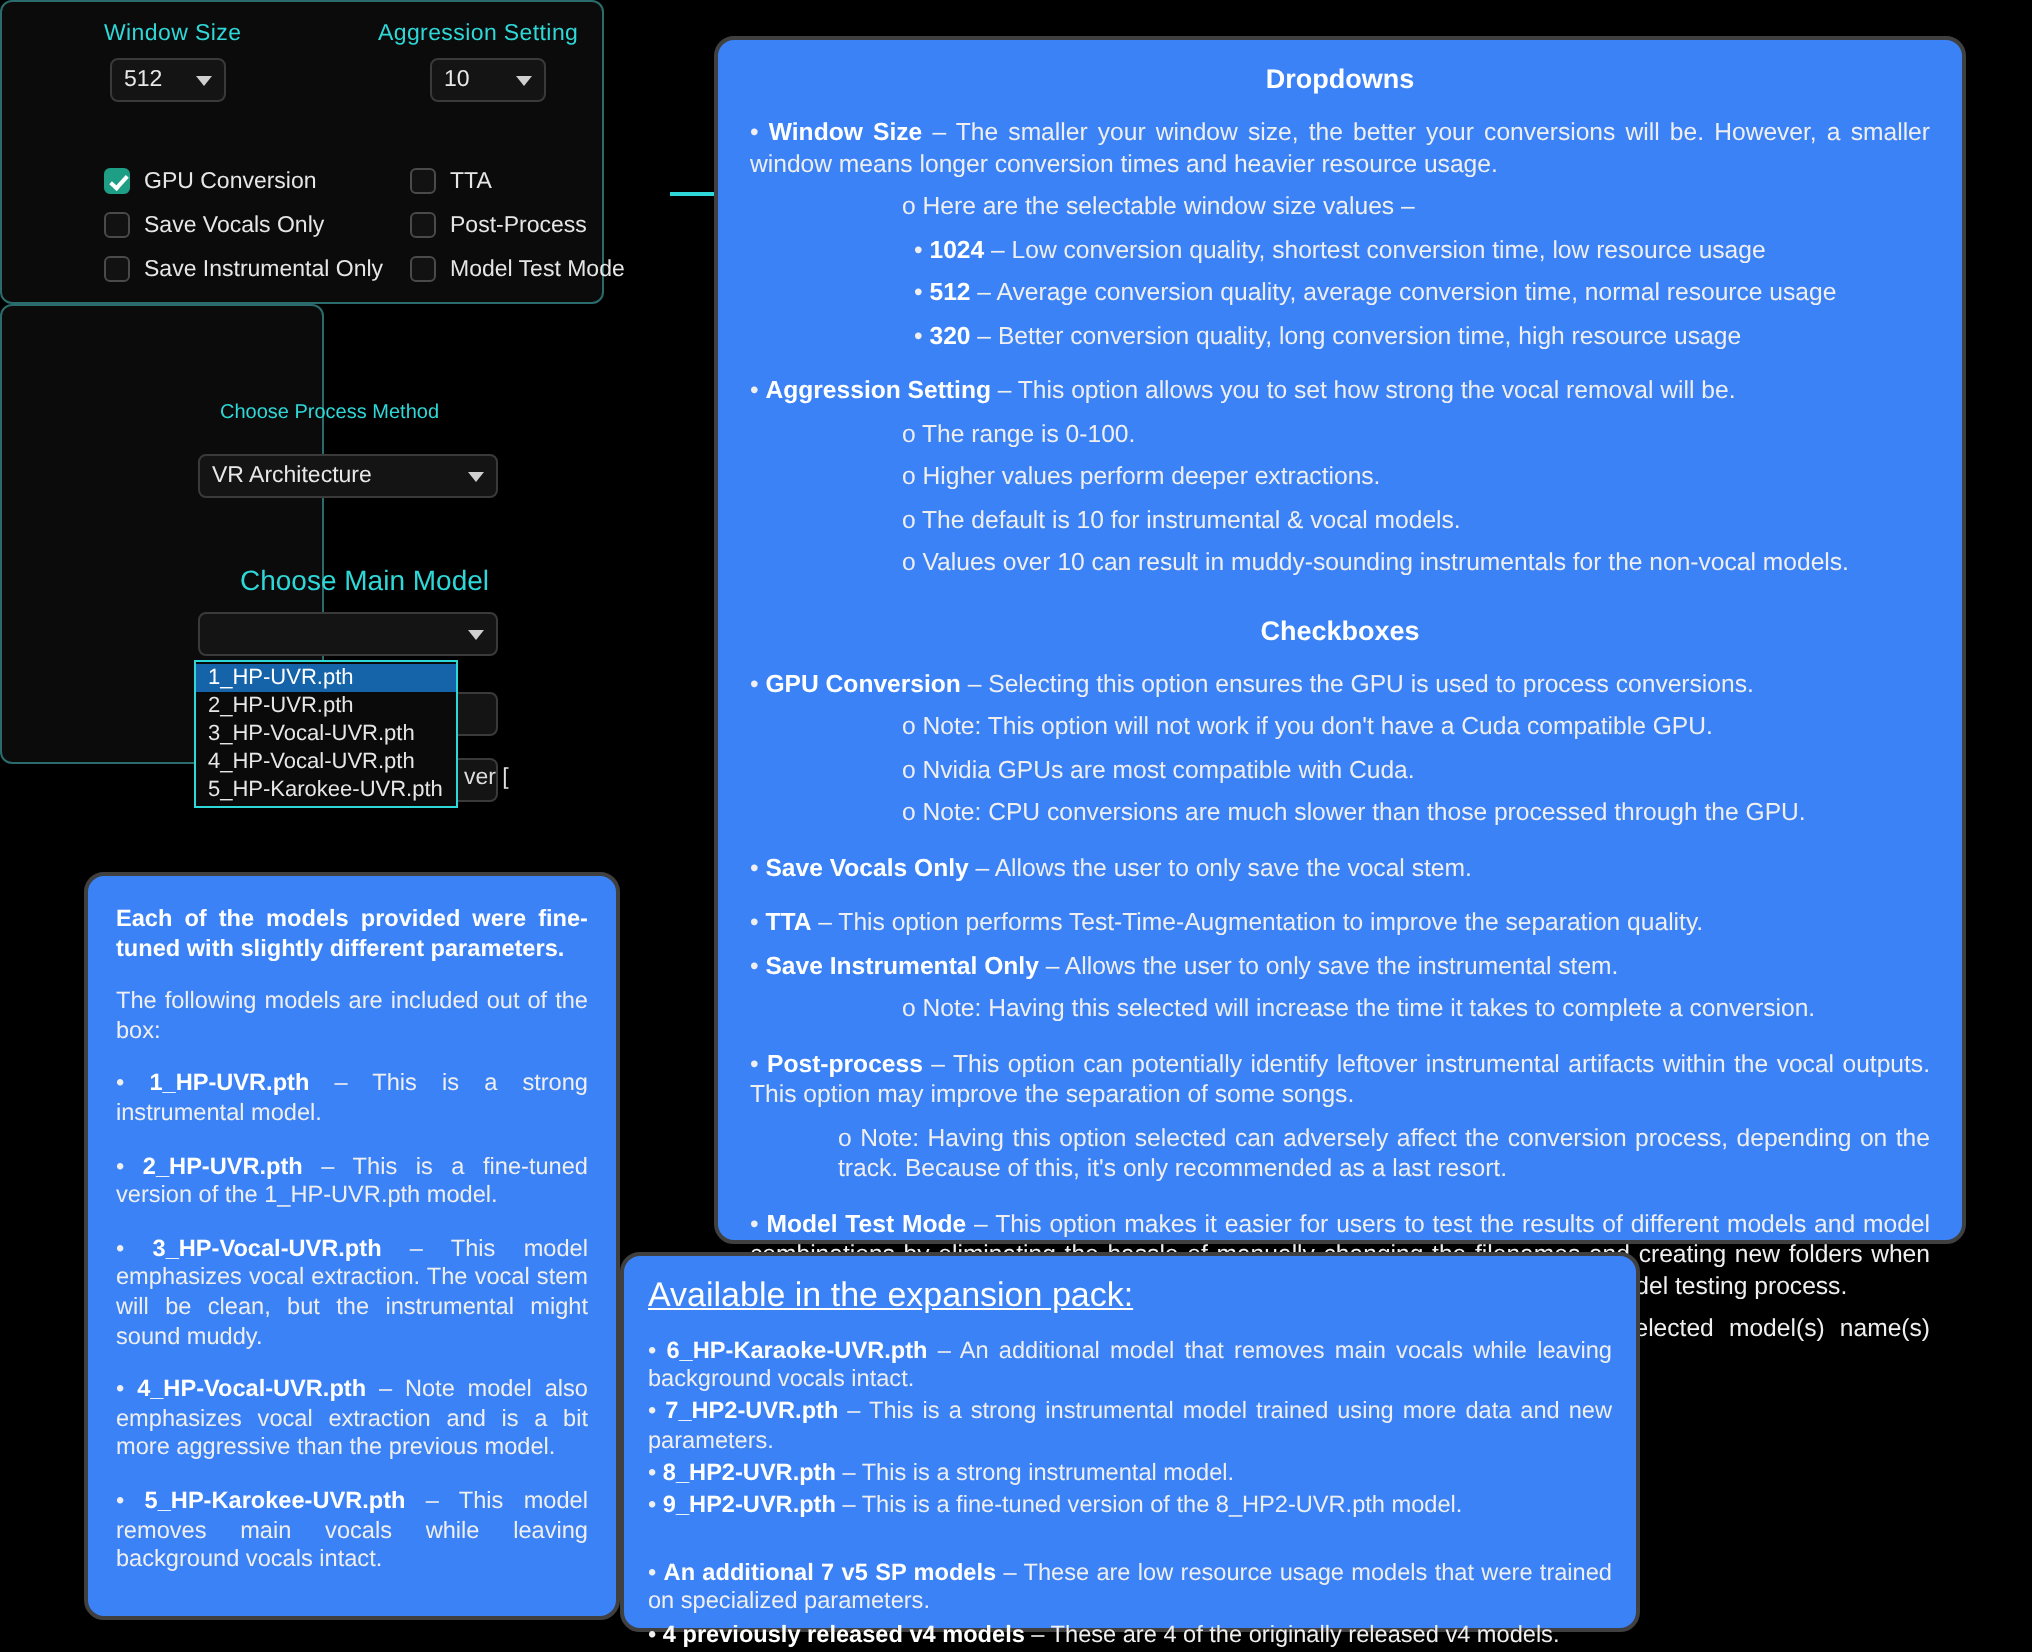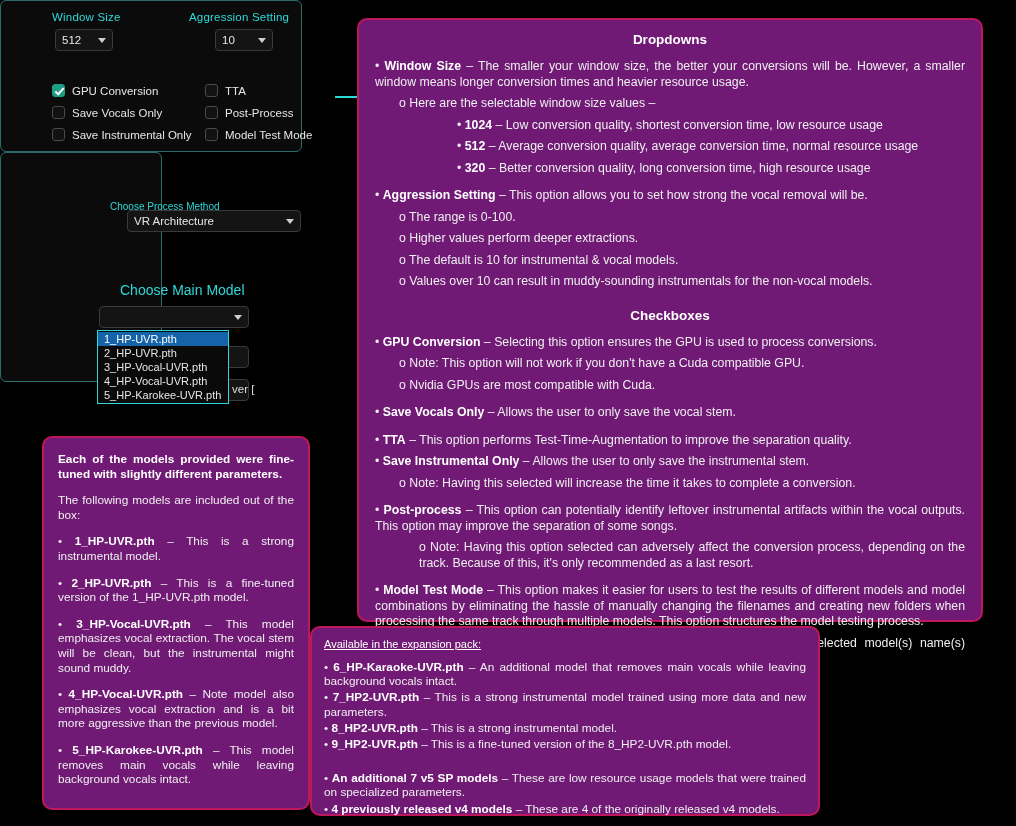--- a/index.html
+++ b/index.html
@@ -8,22 +8,22 @@
     background: #000000;
     width: 1016px; height: 826px;
     font-family: "Liberation Sans", sans-serif;
     overflow: hidden;
   }
   .page { position: relative; width: 1016px; height: 826px; }
 
   
   .panel {
     position: absolute;
-    background: #701a75;
-    border: 2px solid #be185d;
+    background: #3b82f6;
+    border: 2px solid #404040;
     border-radius: 10px;
   }
 
   
   #settings-panel {
     left: 33px; top: 20px; width: 302px; height: 152px;
     border: 1px solid #2b6b6b;
     background: #0b0b0b;
     border-radius: 6px;
   }
@@ -97,21 +97,21 @@
   #chk-mtm      { left: 205px; top: 128px; }
 
   
   #process-panel {
     left: 93px; top: 192px; width: 162px; height: 230px;
     border: 1px solid #2b6b6b;
     background: #0b0b0b;
     border-radius: 6px;
   }
   #lbl-process { position: absolute; left: 110px; top: 201px; color:#2fd8d8; font-size: 10px; }
-  #cmb-process { left: 99px; top: 210px; width: 174px; margin-left: 28px; }
+  #cmb-process { left: 99px; top: 227px; width: 150px; }
   #lbl-main-model { position: absolute; left: 120px; top: 282px; color:#2fd8d8; font-size: 14px; }
   #cmb-main-model { left: 99px; top: 306px; width: 150px; }
 
   
   .ghost-box {
     position: absolute;
     background: #141414;
     border: 1px solid #3a3a3a;
     border-radius: 4px;
   }
@@ -157,21 +157,21 @@
   }
   #doc-right .sec-title.second { margin-top: 18px; }
   .para {
     color: #efefef;
     font-size: 12.3px;
     line-height: 15.5px;
     margin: 0 0 6px 0;
     text-align: justify;
   }
   .para b { color: #ffffff; }
-  .ind1 { margin-left: 24px; }
+  .ind1 { margin-left: 76px; }
   .ind2 { margin-left: 82px; }
   .u { }
 
   
   #models-panel {
     left: 42px; top: 436px; width: 268px; height: 374px;
     padding: 14px 14px;
   }
   #models-panel p {
     color: #efefef;
@@ -182,21 +182,21 @@
   }
   #models-panel b { color: #ffffff; }
 
   
   #expansion-panel {
     left: 310px; top: 626px; width: 510px; height: 190px;
     padding: 10px 12px;
   }
   #expansion-panel .exp-title {
     color: #ffffff;
-    font-size: 11px;
+    font-size: 17px;
     text-decoration: underline;
     margin: 0 0 10px 0;
     font-weight: normal;
   }
   .exp-cols { display: flex; gap: 18px; flex-direction: column; }
   .exp-col { flex: 1; }
   .exp-col p {
     color: #efefef;
     font-size: 11.8px;
     line-height: 14.2px;
@@ -309,20 +309,23 @@
 
     <div class="sec-title second">Checkboxes</div>
 
     <p class="para">
       • <b>GPU Conversion</b><span> – Selecting this option ensures the GPU is used to process conversions.</span>
     </p>
     <p class="para ind1">
       o <span class="u">Note:</span><span> This option will not work if you don't have a Cuda compatible GPU.</span>
     </p>
     <p class="para ind1">o Nvidia GPUs are most compatible with Cuda.</p>
+    <p class="para ind1">
+      o <span class="u">Note:</span><span> CPU conversions are much slower than those processed through the GPU.</span>
+    </p>
 
     <p class="para" style="margin-top:12px;margin-bottom:0">
       • <b>Save Vocals Only</b><span> – Allows the user to only save the vocal stem.</span>
     </p>
     <p class="para" style="margin-top:12px">
       • <b>TTA</b><span> – This option performs Test-Time-Augmentation to improve the separation quality.</span>
     </p>
 
     <p class="para">
       • <b>Save Instrumental Only</b><span> – Allows the user to only save the instrumental stem.</span>

